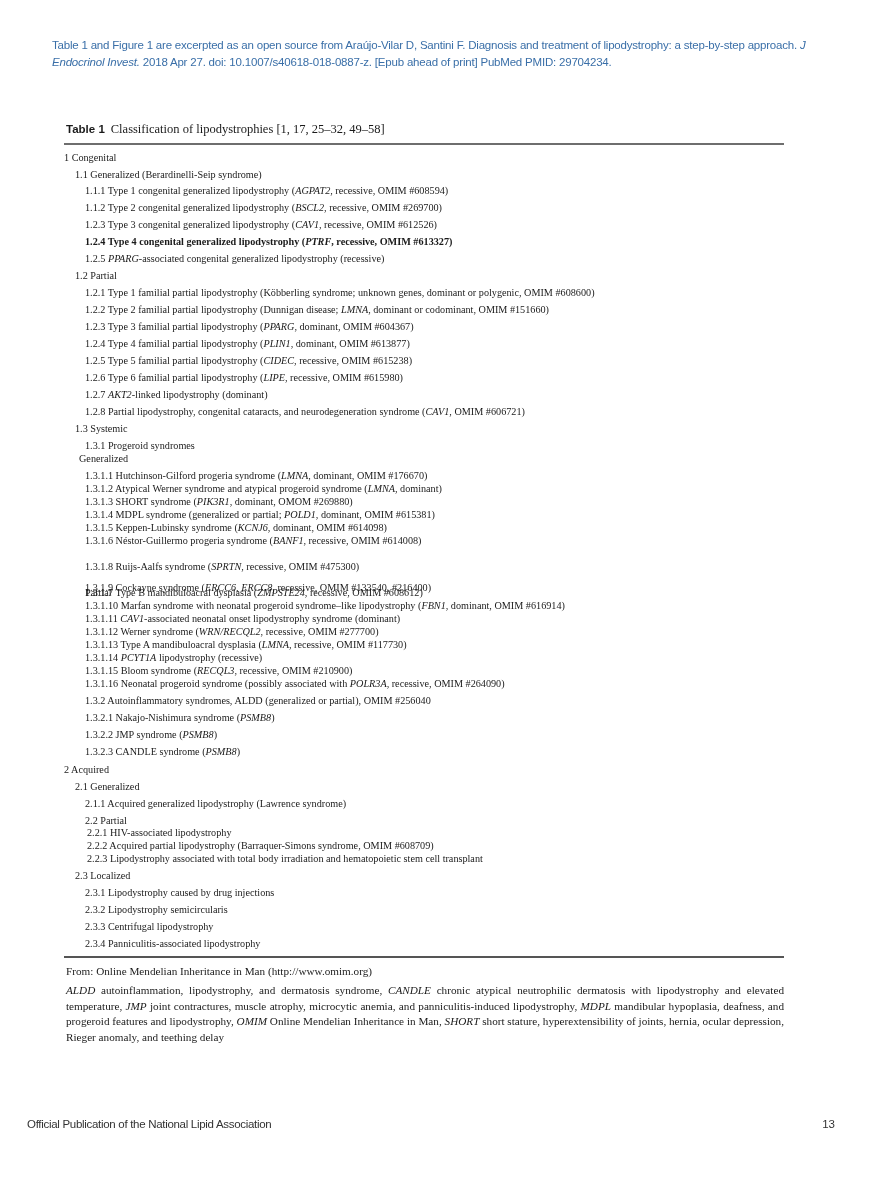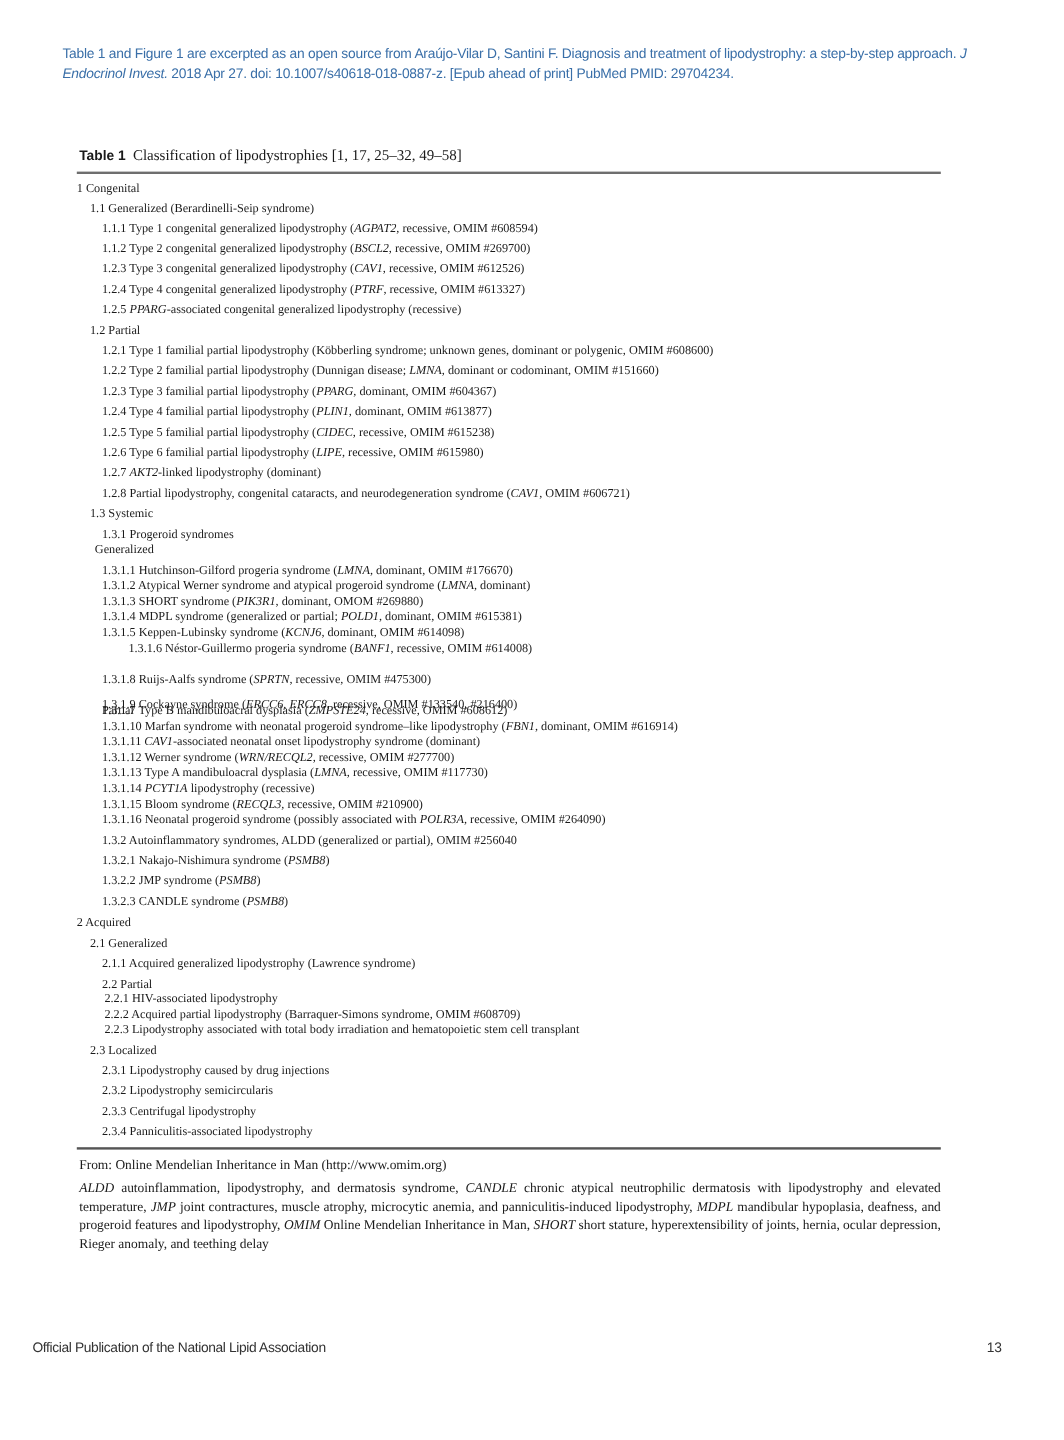--- a/index.html
+++ b/index.html
@@ -31,40 +31,40 @@
 </div>
 
 <div class="rule-top"></div>
 
 <div class="rows" id="rows">
     <div class="row" style="top: 2px; left: 0px;"><span>1 Congenital</span></div>
     <div class="row" style="top: 19px; left: 11px;"><span>1.1 Generalized (Berardinelli-Seip syndrome)</span></div>
     <div class="row" style="top: 35px; left: 21px;"><span>1.1.1 Type 1 congenital generalized lipodystrophy (</span><i>AGPAT2</i><span>, recessive, OMIM #608594)</span></div>
     <div class="row" style="top: 52px; left: 21px;"><span>1.1.2 Type 2 congenital generalized lipodystrophy (</span><i>BSCL2</i><span>, recessive, OMIM #269700)</span></div>
     <div class="row" style="top: 69px; left: 21px;"><span>1.2.3 Type 3 congenital generalized lipodystrophy (</span><i>CAV1</i><span>, recessive, OMIM #612526)</span></div>
-    <div class="row" style="top: 86px; left: 21px;"><span>1.2.4 Type 4 congenital generalized lipodystrophy (</span><i>PTRF</i><span>, recessive, OMIM #613327)</span></div>
+    <div class="row" style="top: 86px; left: 21px; font-weight: bold;"><span>1.2.4 Type 4 congenital generalized lipodystrophy (</span><i>PTRF</i><span>, recessive, OMIM #613327)</span></div>
     <div class="row" style="top: 103px; left: 21px;"><span>1.2.5 </span><i>PPARG</i><span>-associated congenital generalized lipodystrophy (recessive)</span></div>
     <div class="row" style="top: 120px; left: 11px;"><span>1.2 Partial</span></div>
     <div class="row" style="top: 137px; left: 21px;"><span>1.2.1 Type 1 familial partial lipodystrophy (Köbberling syndrome; unknown genes, dominant or polygenic, OMIM #608600)</span></div>
     <div class="row" style="top: 154px; left: 21px;"><span>1.2.2 Type 2 familial partial lipodystrophy (Dunnigan disease; </span><i>LMNA</i><span>, dominant or codominant, OMIM #151660)</span></div>
     <div class="row" style="top: 171px; left: 21px;"><span>1.2.3 Type 3 familial partial lipodystrophy (</span><i>PPARG</i><span>, dominant, OMIM #604367)</span></div>
     <div class="row" style="top: 188px; left: 21px;"><span>1.2.4 Type 4 familial partial lipodystrophy (</span><i>PLIN1</i><span>, dominant, OMIM #613877)</span></div>
     <div class="row" style="top: 205px; left: 21px;"><span>1.2.5 Type 5 familial partial lipodystrophy (</span><i>CIDEC</i><span>, recessive, OMIM #615238)</span></div>
     <div class="row" style="top: 222px; left: 21px;"><span>1.2.6 Type 6 familial partial lipodystrophy (</span><i>LIPE</i><span>, recessive, OMIM #615980)</span></div>
     <div class="row" style="top: 239px; left: 21px;"><span>1.2.7 </span><i>AKT2</i><span>-linked lipodystrophy (dominant)</span></div>
     <div class="row" style="top: 256px; left: 21px;"><span>1.2.8 Partial lipodystrophy, congenital cataracts, and neurodegeneration syndrome (</span><i>CAV1</i><span>, OMIM #606721)</span></div>
     <div class="row" style="top: 273px; left: 11px;"><span>1.3 Systemic</span></div>
     <div class="row" style="top: 290px; left: 21px;"><span>1.3.1 Progeroid syndromes</span></div>
     <div class="row" style="top: 303px; left: 15px;"><span>Generalized</span></div>
     <div class="row" style="top: 320px; left: 21px;"><span>1.3.1.1 Hutchinson-Gilford progeria syndrome (</span><i>LMNA</i><span>, dominant, OMIM #176670)</span></div>
     <div class="row" style="top: 333px; left: 21px;"><span>1.3.1.2 Atypical Werner syndrome and atypical progeroid syndrome (</span><i>LMNA</i><span>, dominant)</span></div>
     <div class="row" style="top: 346px; left: 21px;"><span>1.3.1.3 SHORT syndrome (</span><i>PIK3R1</i><span>, dominant, OMOM #269880)</span></div>
     <div class="row" style="top: 359px; left: 21px;"><span>1.3.1.4 MDPL syndrome (generalized or partial; </span><i>POLD1</i><span>, dominant, OMIM #615381)</span></div>
     <div class="row" style="top: 372px; left: 21px;"><span>1.3.1.5 Keppen-Lubinsky syndrome (</span><i>KCNJ6</i><span>, dominant, OMIM #614098)</span></div>
-    <div class="row" style="top: 385px; left: 21px; margin-left: 22px;"><span>1.3.1.6 Néstor-Guillermo progeria syndrome (</span><i>BANF1</i><span>, recessive, OMIM #614008)</span></div>
+    <div class="row" style="top: 385px; left: 21px;"><span>1.3.1.6 Néstor-Guillermo progeria syndrome (</span><i>BANF1</i><span>, recessive, OMIM #614008)</span></div>
     <div class="row" style="top: 398px; left: 21px; margin-top: 39px;"><span>1.3.1.7 Type B mandibuloacral dysplasia (</span><i>ZMPSTE24</i><span>, recessive, OMIM #608612)</span></div>
     <div class="row" style="top: 411px; left: 21px;"><span>1.3.1.8 Ruijs-Aalfs syndrome (</span><i>SPRTN</i><span>, recessive, OMIM #475300)</span></div>
     <div class="row" style="top: 432px; left: 21px;"><span>1.3.1.9 Cockayne syndrome (</span><i>ERCC6</i><span>, </span><i>ERCC8</i><span>, recessive, OMIM #133540, #216400)</span></div>
     <div class="row" style="top: 437px; left: 21px; font-family: Liberation Serif, serif;"><span>Partial</span></div>
     <div class="row" style="top: 450px; left: 21px;"><span>1.3.1.10 Marfan syndrome with neonatal progeroid syndrome–like lipodystrophy (</span><i>FBN1</i><span>, dominant, OMIM #616914)</span></div>
     <div class="row" style="top: 463px; left: 21px;"><span>1.3.1.11 </span><i>CAV1</i><span>-associated neonatal onset lipodystrophy syndrome (dominant)</span></div>
     <div class="row" style="top: 476px; left: 21px;"><span>1.3.1.12 Werner syndrome (</span><i>WRN/RECQL2</i><span>, recessive, OMIM #277700)</span></div>
     <div class="row" style="top: 489px; left: 21px;"><span>1.3.1.13 Type A mandibuloacral dysplasia (</span><i>LMNA</i><span>, recessive, OMIM #117730)</span></div>
     <div class="row" style="top: 502px; left: 21px;"><span>1.3.1.14 </span><i>PCYT1A</i><span> lipodystrophy (recessive)</span></div>
     <div class="row" style="top: 515px; left: 21px;"><span>1.3.1.15 Bloom syndrome (</span><i>RECQL3</i><span>, recessive, OMIM #210900)</span></div>

